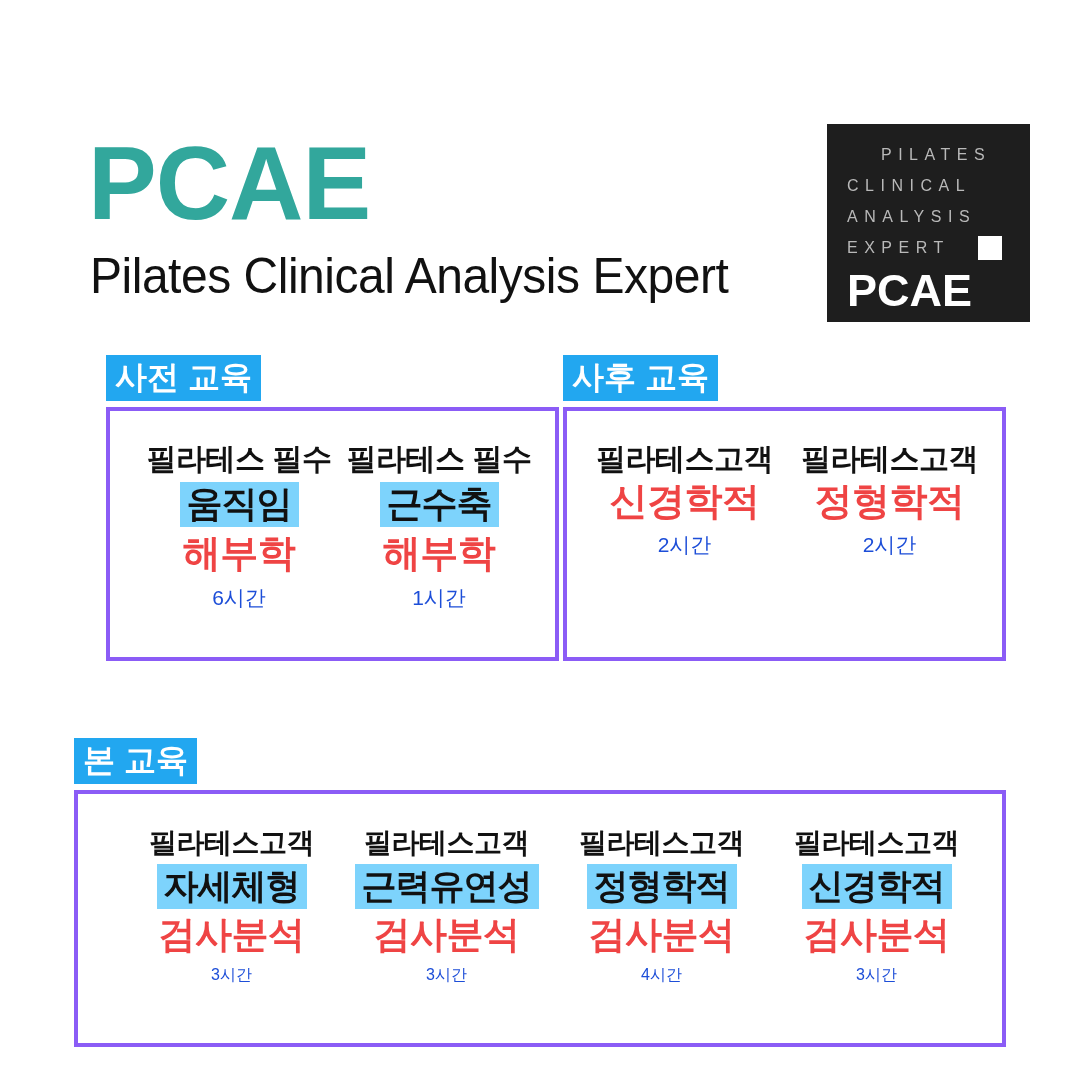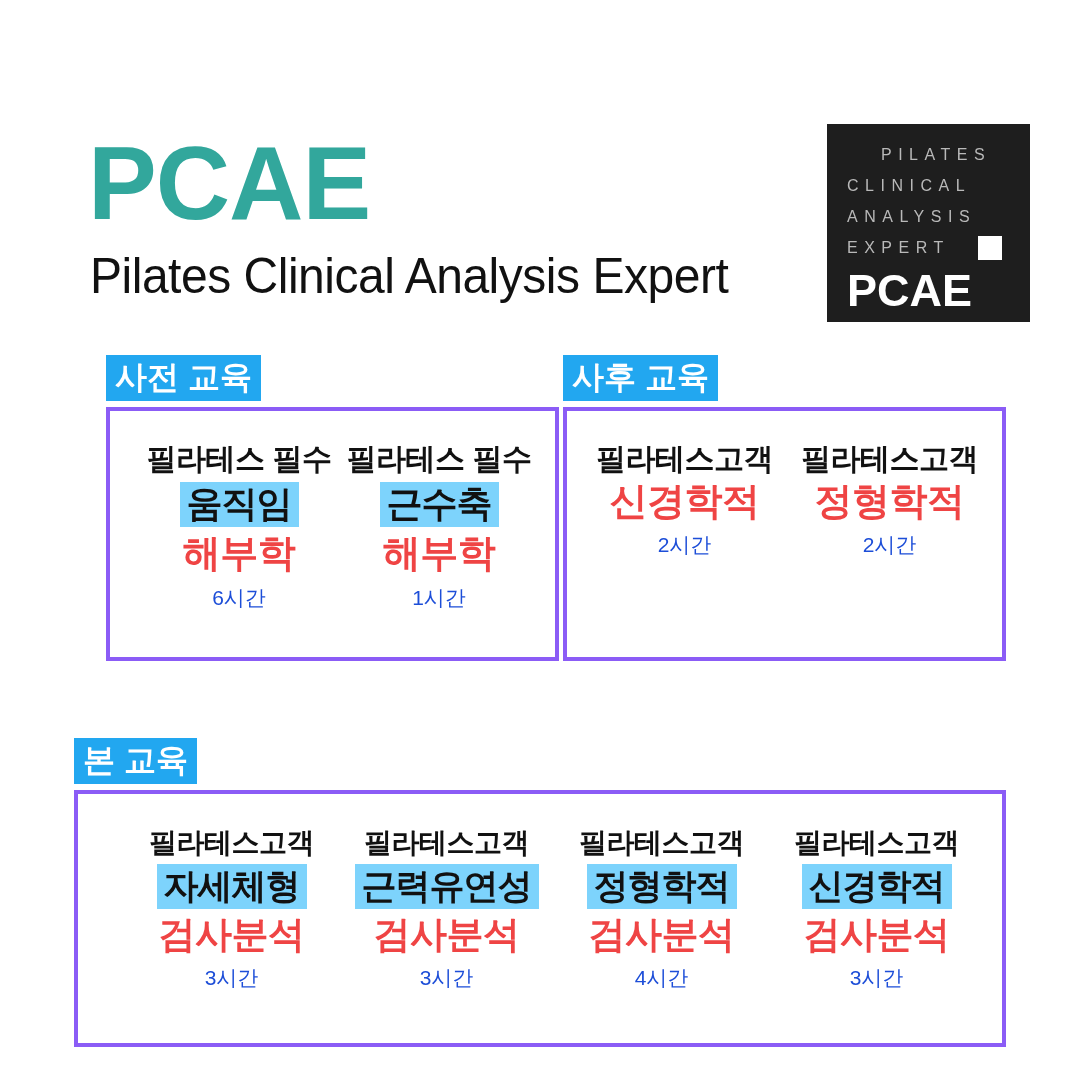--- a/index.html
+++ b/index.html
@@ -167,21 +167,21 @@
   #section-post .panel { width: 443px; height: 254px; padding: 32px 10px 0 10px; }
   #section-post .course-card { width: 205px; }
 
   
   #section-main { left: 74px; top: 738px; width: 932px; }
   #section-main .panel { width: 932px; height: 257px; padding: 34px 18px 0 18px; }
   #section-main .course-card { width: 215px; }
   #section-main .c-top { font-size: 28px; }
   #section-main .c-hl  { font-size: 35px; }
   #section-main .c-bot { font-size: 37px; }
-  #section-main .c-dur { font-size: 21px; margin-top: 12px; }
+  #section-main .c-dur { font-size: 16px; margin-top: 12px; }
 
   .badge-row { margin-bottom: 6px; }
 </style>
 </head>
 <body>
 
 <div id="header">
 
   <div id="brand-title">PCAE</div>
 

